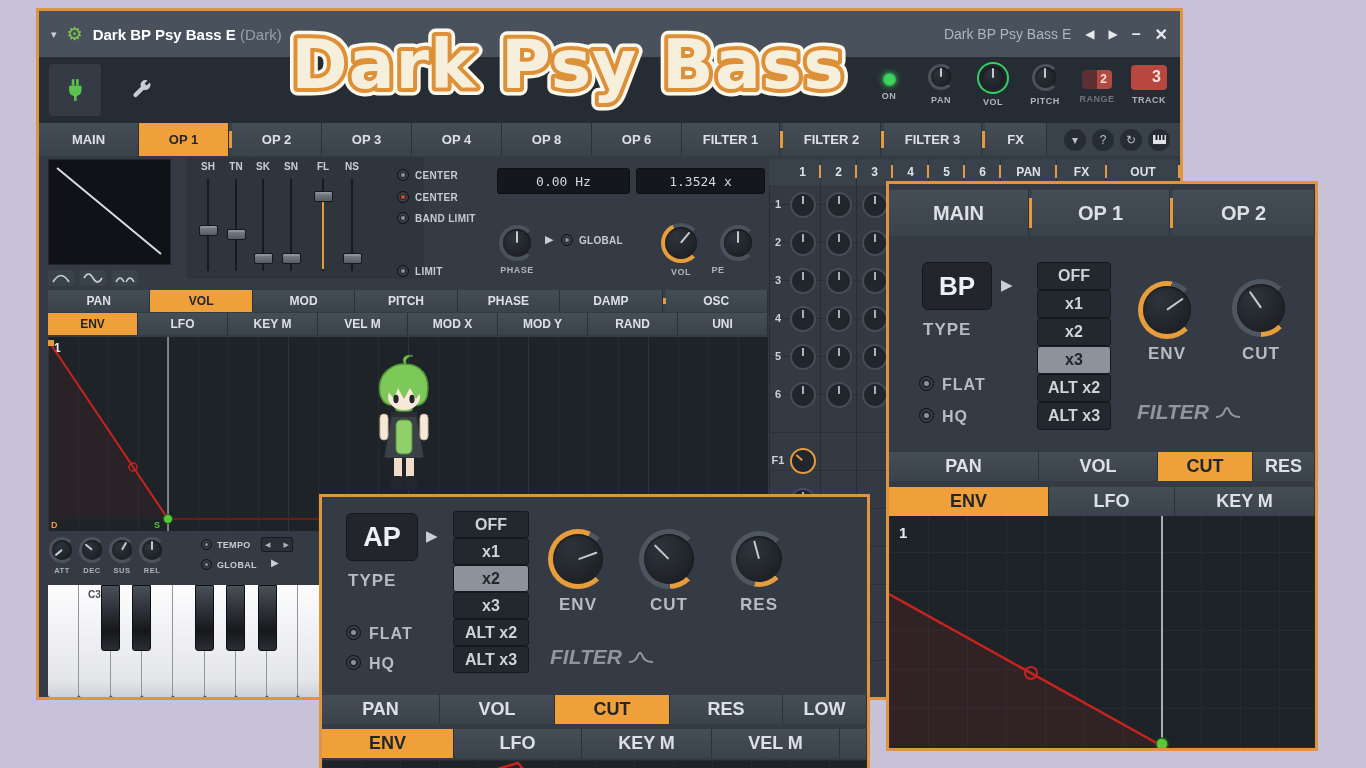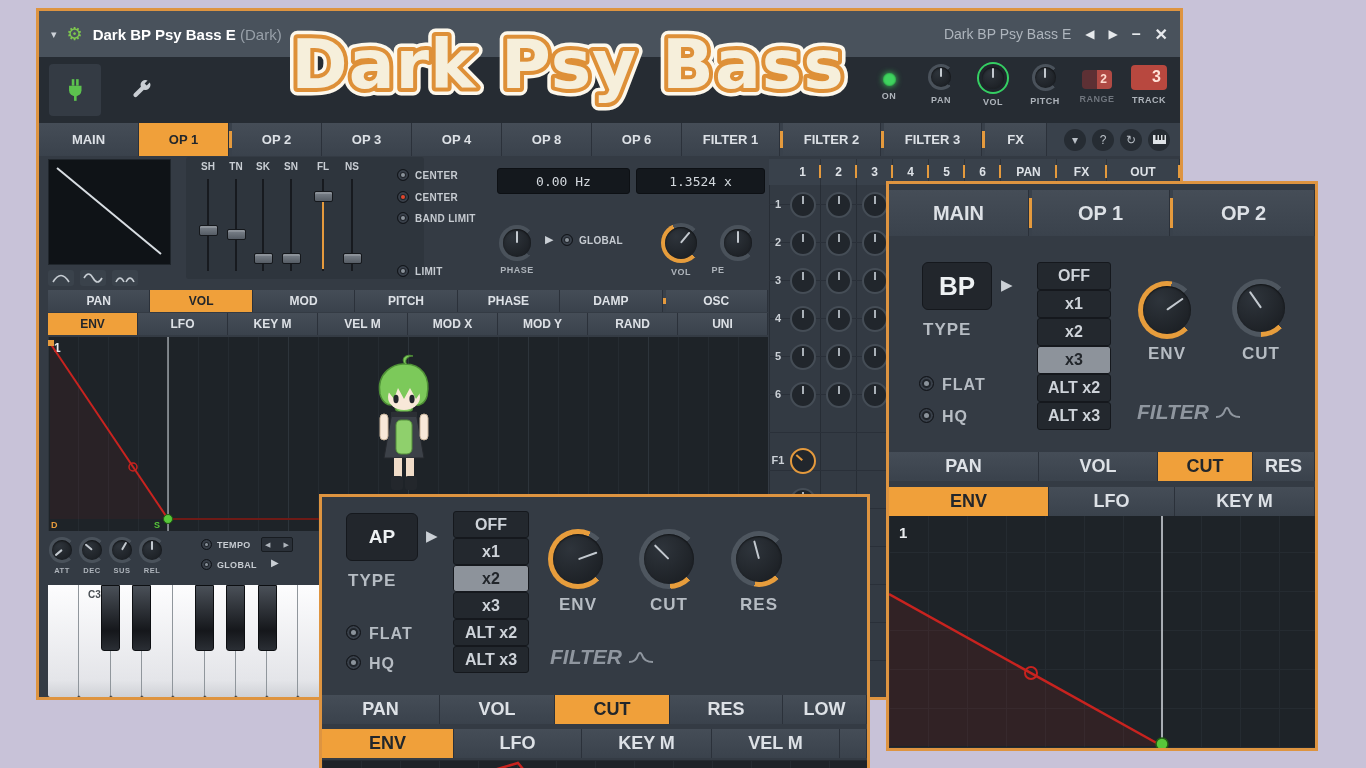--- a/index.html
+++ b/index.html
@@ -432,21 +432,21 @@
         </div>
     </div>
   </div>
 
   <svg width="620" height="104" style="position:absolute;left:258px;top:12px;z-index:60;">
     <text x="310" y="76" text-anchor="middle" font-family="DejaVu Sans, sans-serif" font-size="68" font-weight="bold" letter-spacing="1" stroke="#fdf8ec" stroke-width="15" fill="none" stroke-linejoin="round">Dark Psy Bass</text>
     <text x="310" y="76" text-anchor="middle" font-family="DejaVu Sans, sans-serif" font-size="68" font-weight="bold" letter-spacing="1" stroke="#de9038" stroke-width="8" fill="#f6efdb" paint-order="stroke" stroke-linejoin="round">Dark Psy Bass</text>
   </svg>
 
   <div class="overlay" style="left:319px;top:494px;width:551px;height:280px;z-index:40;">
-    <div class="fbtn" style="left:24px;top:16px;width:70px;height:46px;font-size:19px;">AP</div>
+    <div class="fbtn" style="left:24px;top:16px;width:70px;height:46px;font-size:27px;">AP</div>
     <span class="arrow" style="left:104px;top:30px;">▶</span>
     <span class="biglbl" style="left:26px;top:74px;">TYPE</span>
     <div class="fopt" style="left:131px;top:14px;width:74px;height:25px;">OFF</div>
     <div class="fopt" style="left:131px;top:41px;width:74px;height:25px;">x1</div>
     <div class="fopt sel" style="left:131px;top:68px;width:74px;height:25px;">x2</div>
     <div class="fopt" style="left:131px;top:95px;width:74px;height:25px;">x3</div>
     <div class="fopt" style="left:131px;top:122px;width:74px;height:25px;">ALT x2</div>
     <div class="fopt" style="left:131px;top:149px;width:74px;height:25px;">ALT x3</div>
     <span class="radio dot" style="left:24px;top:128px;width:15px;height:15px;position:absolute;"></span>
     <span class="biglbl" style="left:47px;top:128px;font-size:16px;">FLAT</span>

